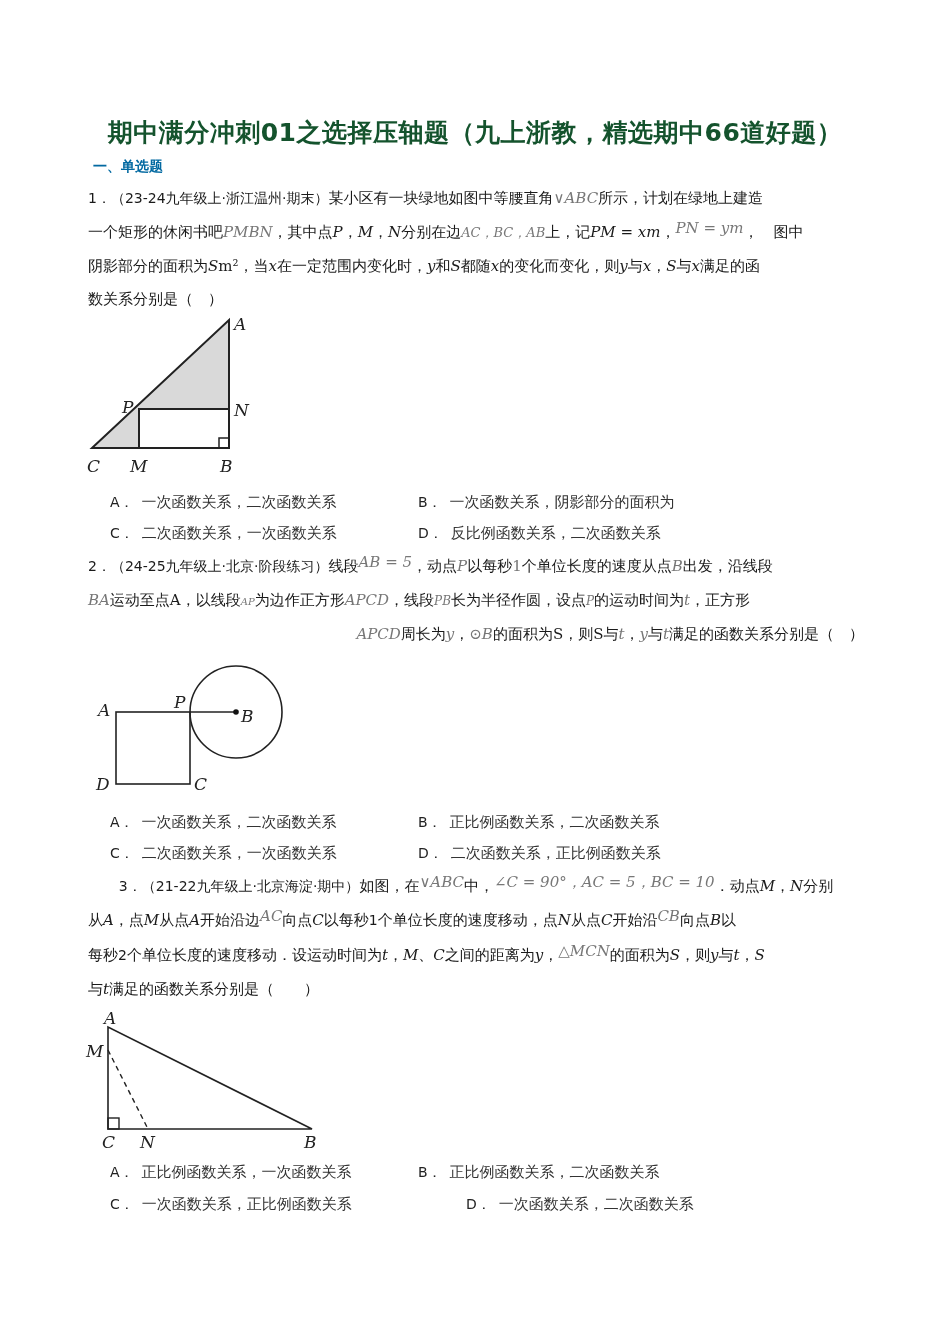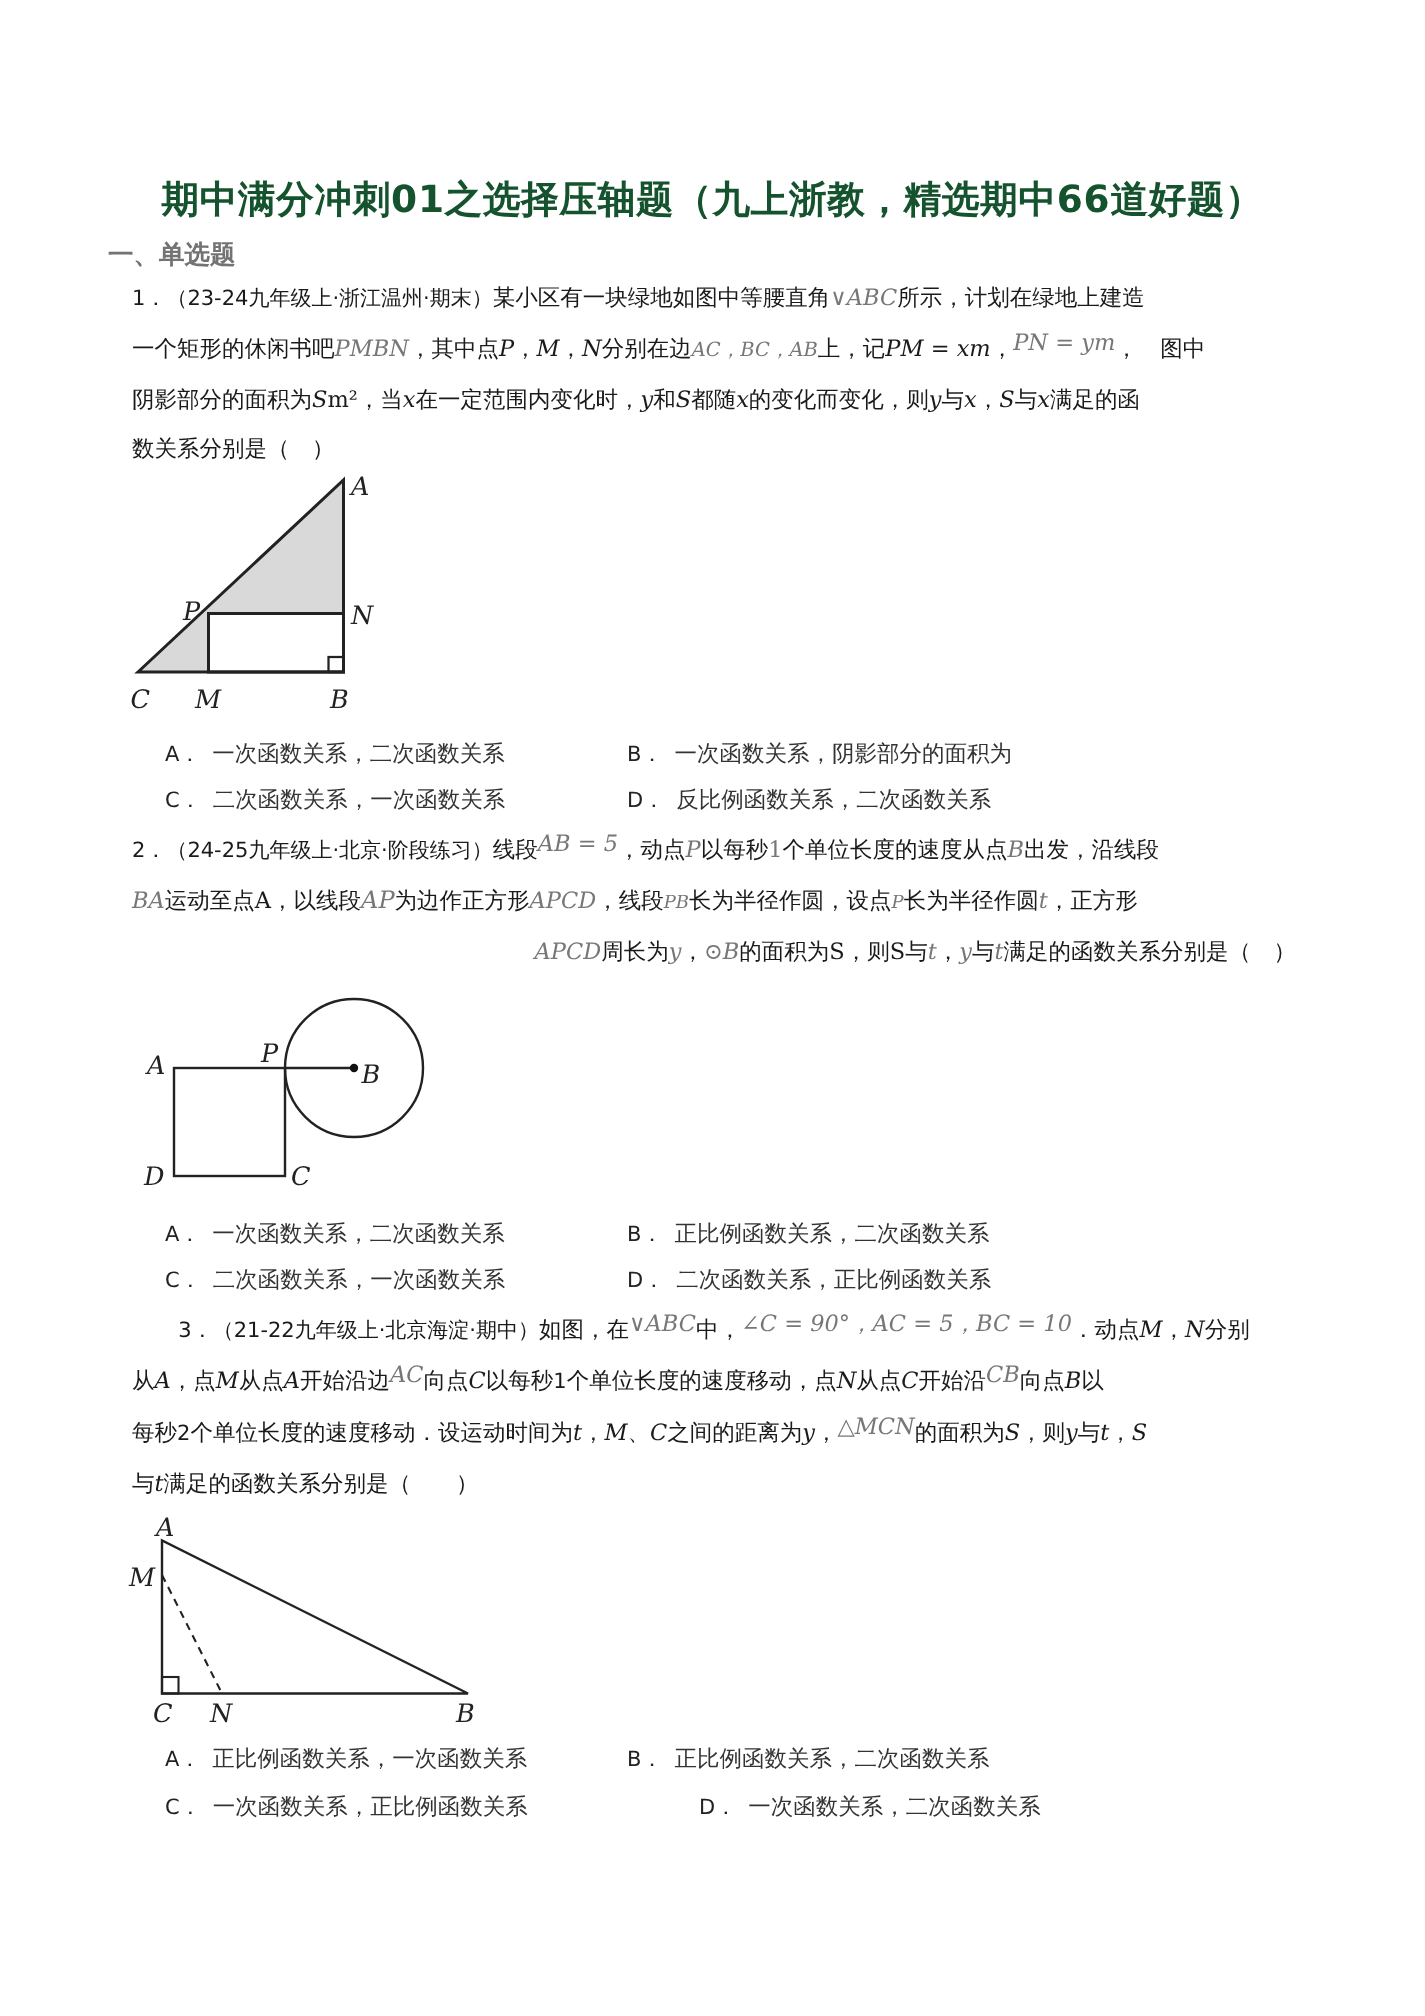--- a/index.html
+++ b/index.html
@@ -23,25 +23,25 @@
       text-align: center;
       font-family: "DejaVu Sans", "Liberation Sans", sans-serif;
       font-weight: bold;
       font-size: 25px;
       color: #14532d;
       letter-spacing: 0.5px;
     }
     .section-heading {
       position: absolute;
       top: 158px;
-      left: 72px;
+      left: 93px;
       font-family: "DejaVu Sans", "Liberation Sans", sans-serif;
       font-weight: bold;
-      font-size: 17px;
-      color: #737373;
+      font-size: 14px;
+      color: #0369a1;
     }
     .q-line {
       position: absolute;
       left: 88px;
       width: 776px;
       font-size: 15px;
       line-height: 20px;
       white-space: nowrap;
       color: #1a1a1a;
     }
@@ -122,21 +122,21 @@
   <div class="option" style="left:418px; top:492px;"><span class="opt-letter">B．</span><span>一次函数关系，阴影部分的面积为</span></div>
   <div class="option" style="left:110px; top:523px;"><span class="opt-letter">C．</span><span>二次函数关系，一次函数关系</span></div>
   <div class="option" style="left:418px; top:523px;"><span class="opt-letter">D．</span><span>反比例函数关系，二次函数关系</span></div>
 </div>
 
 <div>
   <div class="q-line" style="top:556px;">
     <span class="q-num">2．</span><span class="q-src">（24-25九年级上·北京·阶段练习）</span><span>线段</span><span class="math light" style="position:relative;top:-4px">AB = 5</span><span>，动点</span><span class="math light">P</span><span>以每秒</span><span class="math light" style="font-style:normal">1</span><span>个单位长度的速度从点</span><span class="math light">B</span><span>出发，沿线段</span>
   </div>
   <div class="q-line" style="top:590px;">
-    <span class="math light">BA</span><span>运动至点A，以线段</span><span class="math light" style="font-size:16px">AP</span><span>为边作正方形</span><span class="math light">APCD</span><span>，线段</span><span class="math light" style="font-size:12px">PB</span><span>长为半径作圆，设点</span><span class="math light" style="font-size:12px">P</span><span>长为半径作圆</span><span class="math light">t</span><span>，正方形</span>
+    <span class="math light">BA</span><span>运动至点A，以线段</span><span class="math light" style="font-size:10px">AP</span><span>为边作正方形</span><span class="math light">APCD</span><span>，线段</span><span class="math light" style="font-size:12px">PB</span><span>长为半径作圆，设点</span><span class="math light" style="font-size:12px">P</span><span>的运动时间为</span><span class="math light">t</span><span>，正方形</span>
   </div>
   <div class="q-line" style="top:624px;text-align:right;">
     <span class="math light">APCD</span><span>周长为</span><span class="math light">y</span><span>，</span><span class="math light">⊙B</span><span>的面积为S，则S与</span><span class="math light">t</span><span>，</span><span class="math light">y</span><span>与</span><span class="math light">t</span><span>满足的函数关系分别是（　）</span>
   </div>
 
   <div class="figure" style="left:88px; top:660px;">
     <svg width="210" height="140" viewBox="0 0 210 140">
       <rect x="28" y="52" width="74" height="72" fill="none" stroke="#222" stroke-width="1.6"></rect>
       <line x1="102" y1="52" x2="148" y2="52" stroke="#222" stroke-width="1.6"></line>
       <circle cx="148" cy="52" r="46" fill="none" stroke="#222" stroke-width="1.6"></circle>

